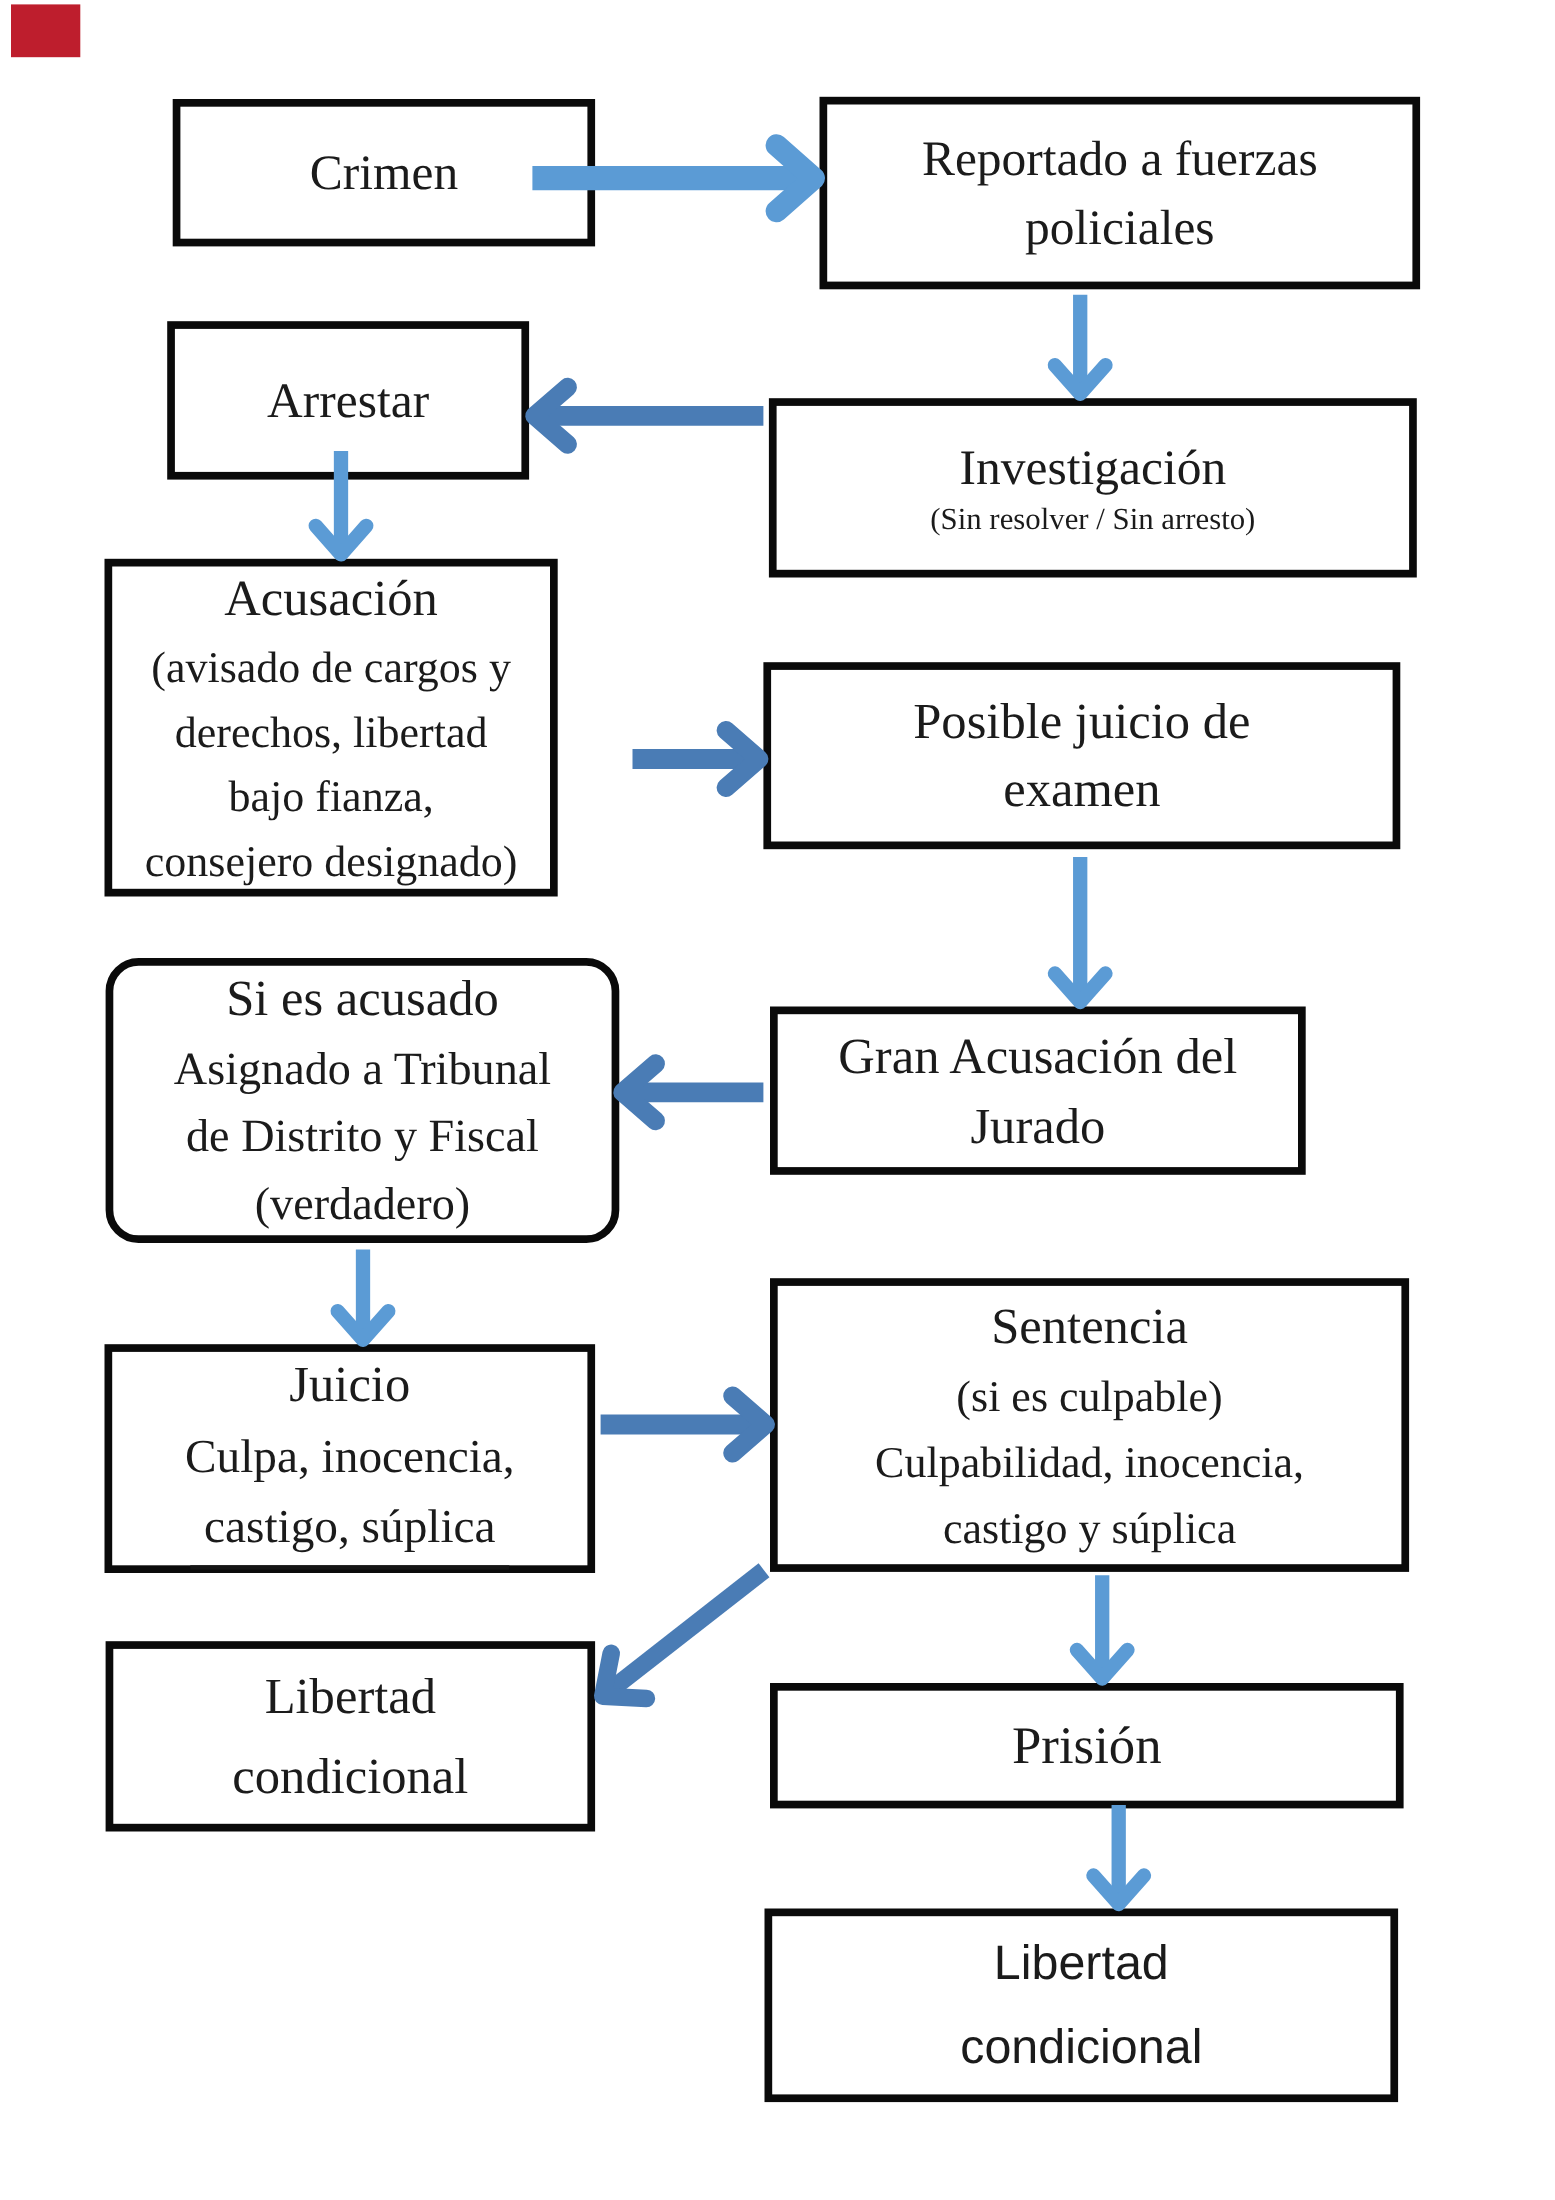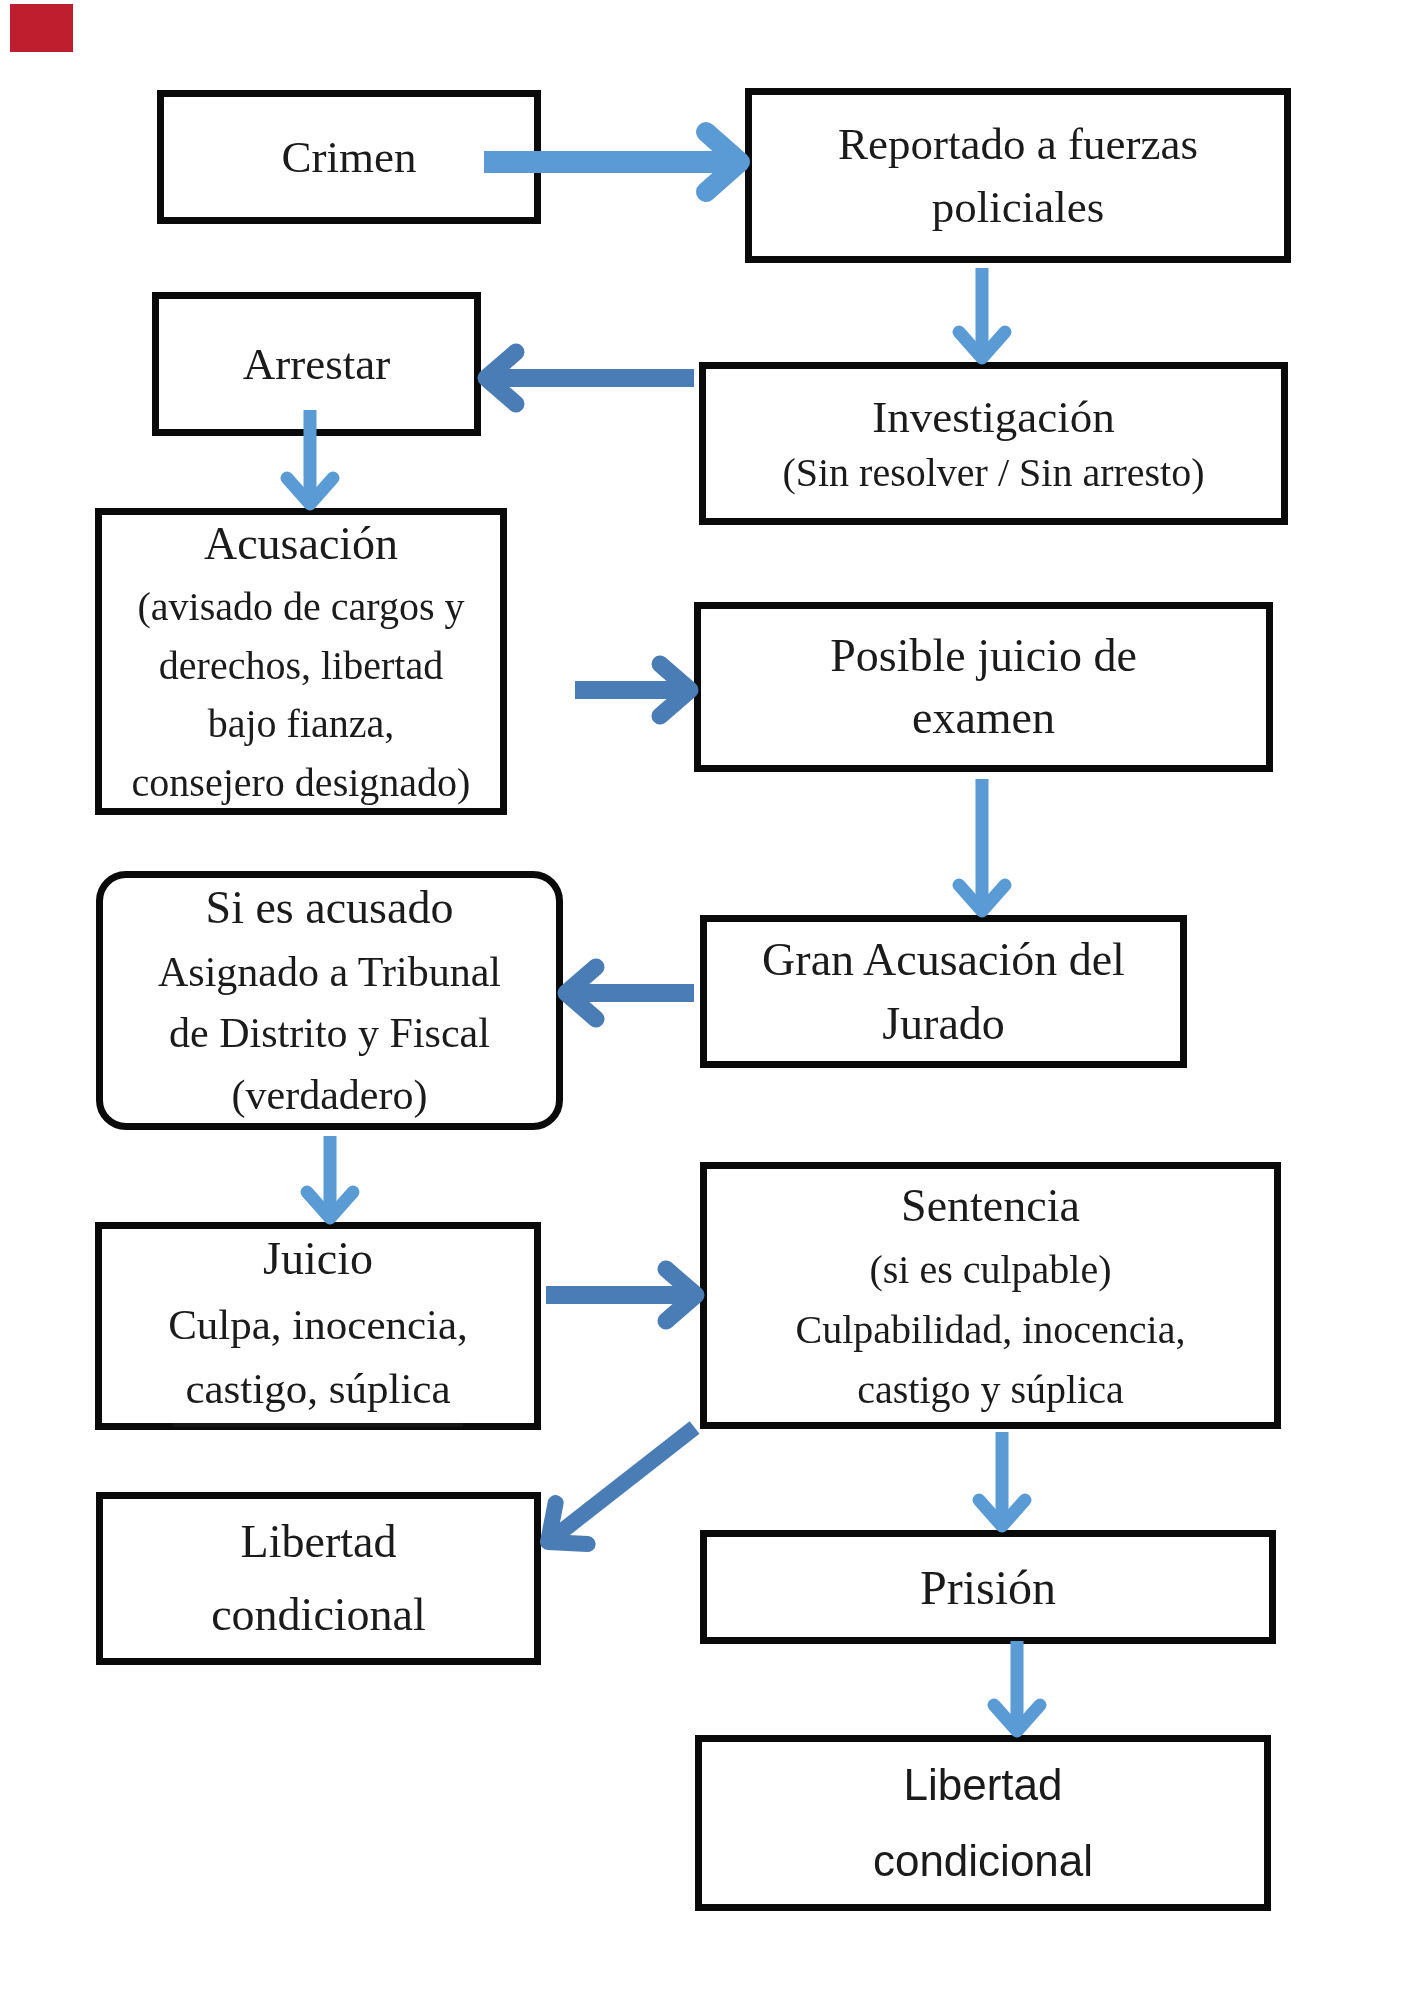--- a/index.html
+++ b/index.html
@@ -22,21 +22,21 @@
     background:#fff;
     display:flex;flex-direction:column;justify-content:center;align-items:center;
     text-align:center;
   }
   .ln{display:block;white-space:nowrap;}
   .ln.u{display:inline-block;border-bottom:4px solid #151515;padding:0 12px 3px;}
   #b-crimen{left:157px;top:90px;width:384px;height:134px;font-size:45px;}
   #b-reportado{left:745px;top:88px;width:546px;height:175px;font-size:45px;line-height:1.38;}
   #b-arrestar{left:152px;top:262px;width:329px;height:144px;font-size:45px;margin-top:30px;}
   #b-investigacion{left:699px;top:362px;width:589px;height:163px;font-size:45px;line-height:1.3;}
-  #b-investigacion .s{font-size:40px;}
+  #b-investigacion .s{font-size:28px;}
   #b-acusacion{left:95px;top:508px;width:412px;height:307px;font-size:40px;line-height:1.47;}
   #b-acusacion .t{font-size:46px;}
   #b-posible{left:694px;top:602px;width:579px;height:170px;font-size:46px;line-height:1.35;}
   #b-si-es-acusado{left:96px;top:871px;width:467px;height:259px;font-size:42px;line-height:1.47;border-radius:30px;}
   #b-si-es-acusado .t{font-size:46px;}
   #b-gran-jurado{left:700px;top:915px;width:487px;height:153px;font-size:46px;line-height:1.38;}
   #b-juicio{left:95px;top:1222px;width:446px;height:208px;font-size:43px;line-height:1.48;}
   #b-juicio .t{font-size:46px;}
   #b-sentencia{left:700px;top:1162px;width:581px;height:267px;font-size:40px;line-height:1.5;}
   #b-sentencia .t{font-size:46px;}

